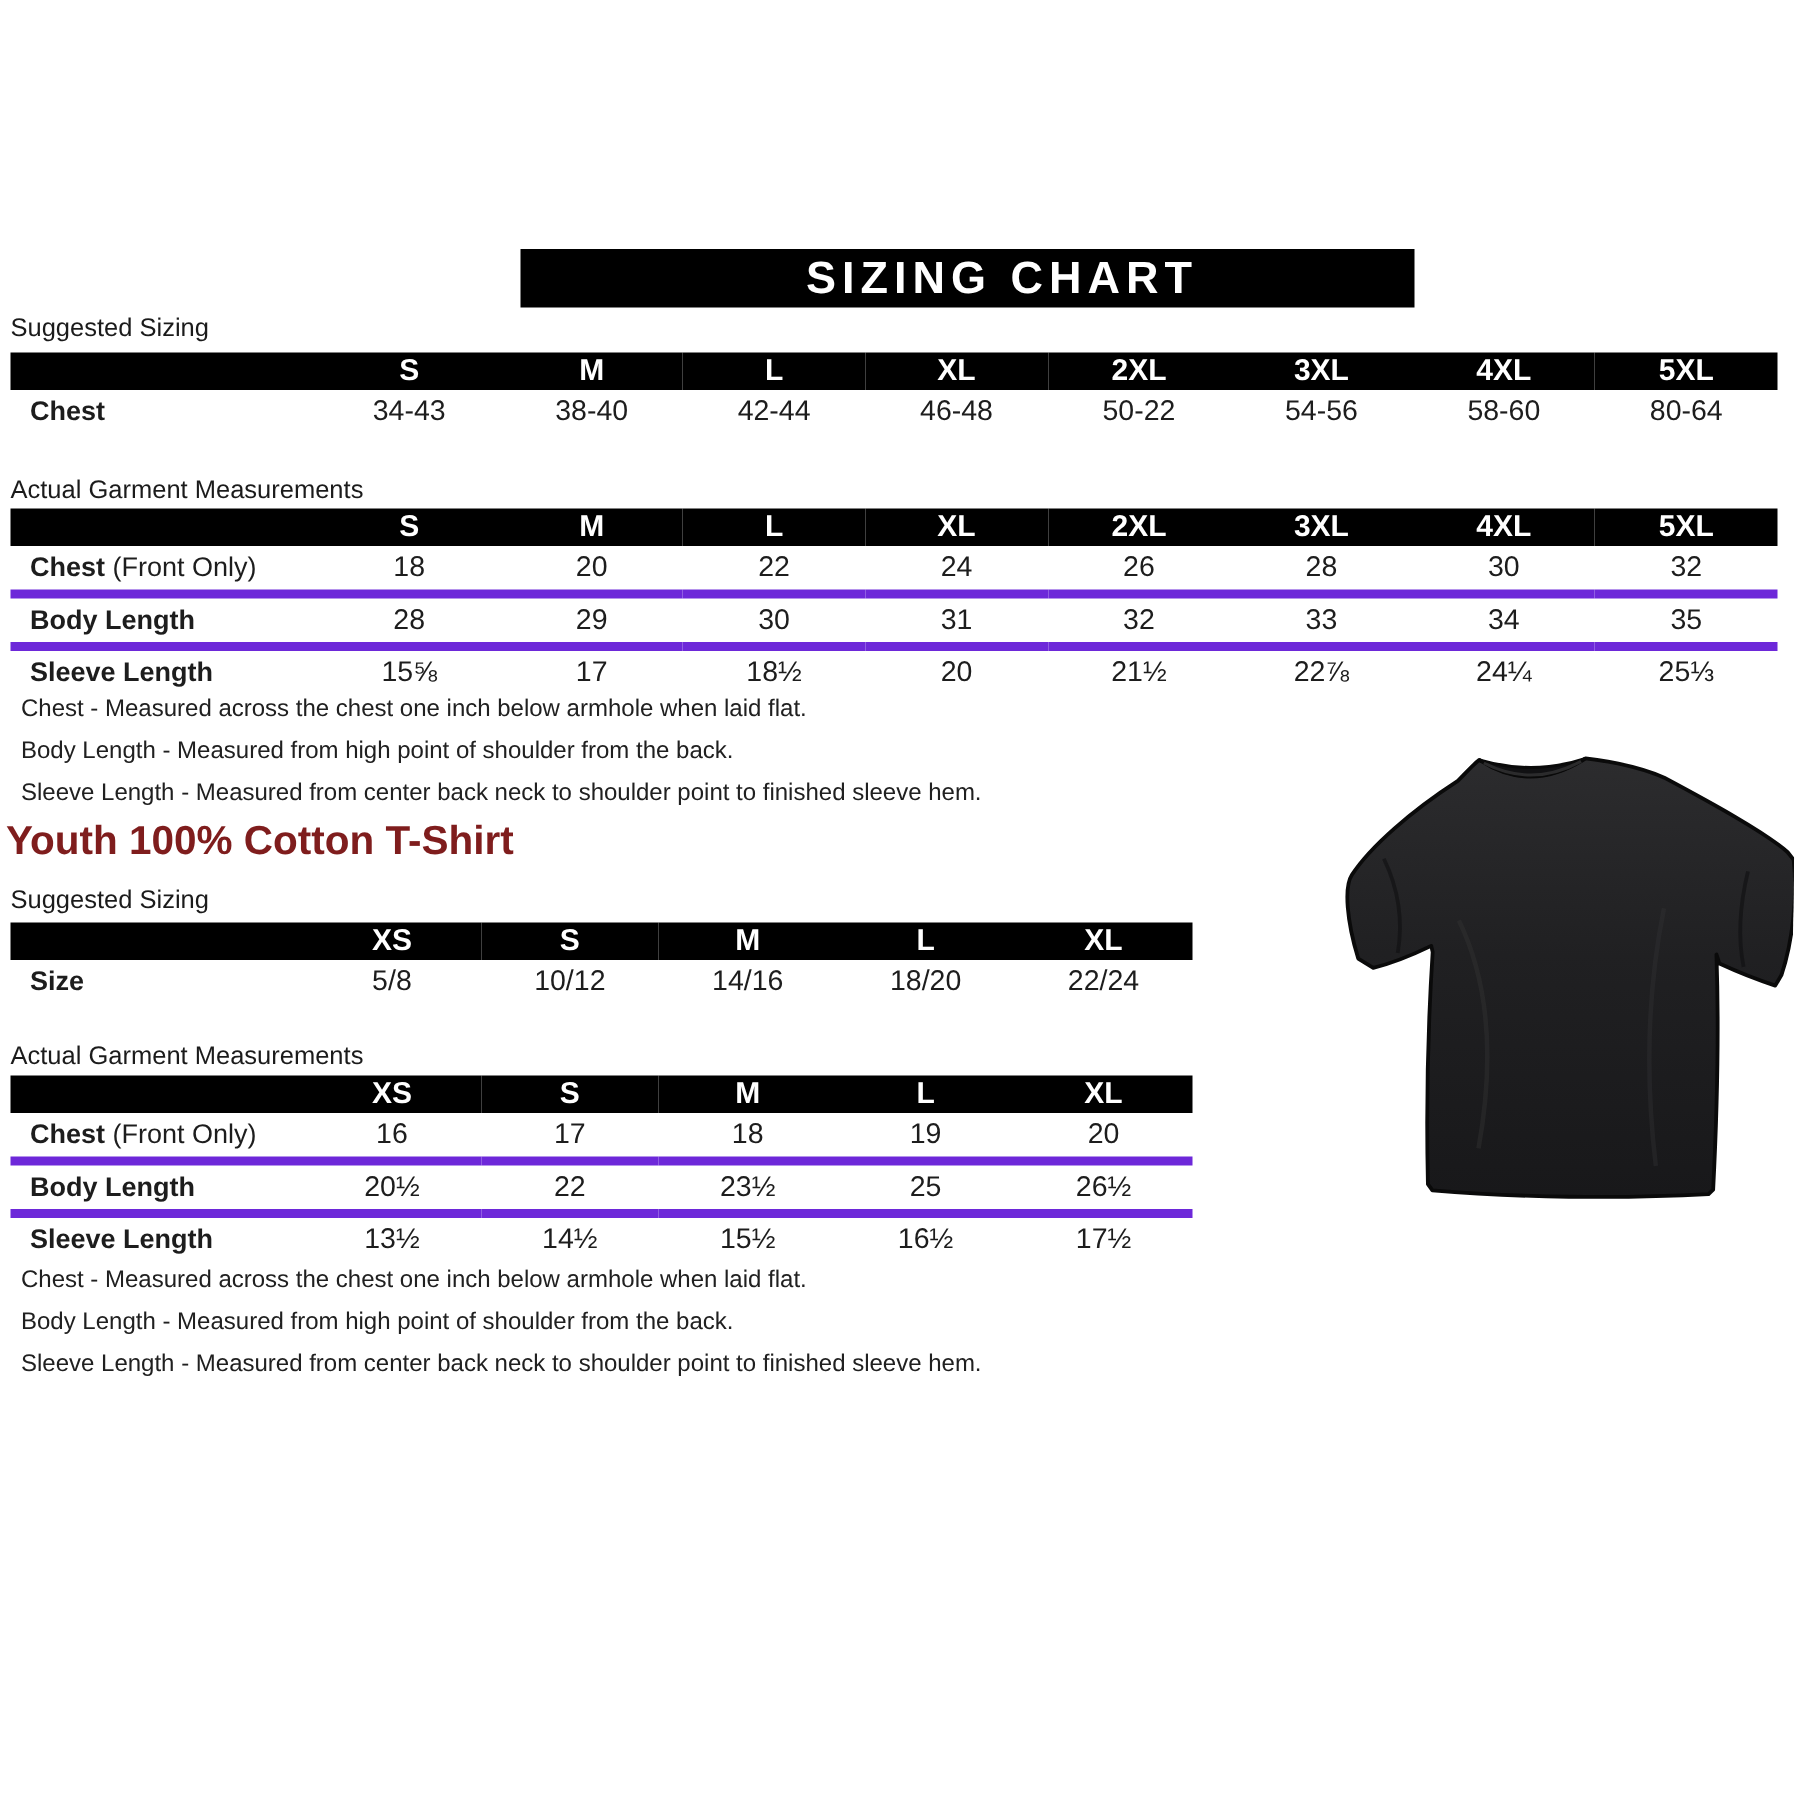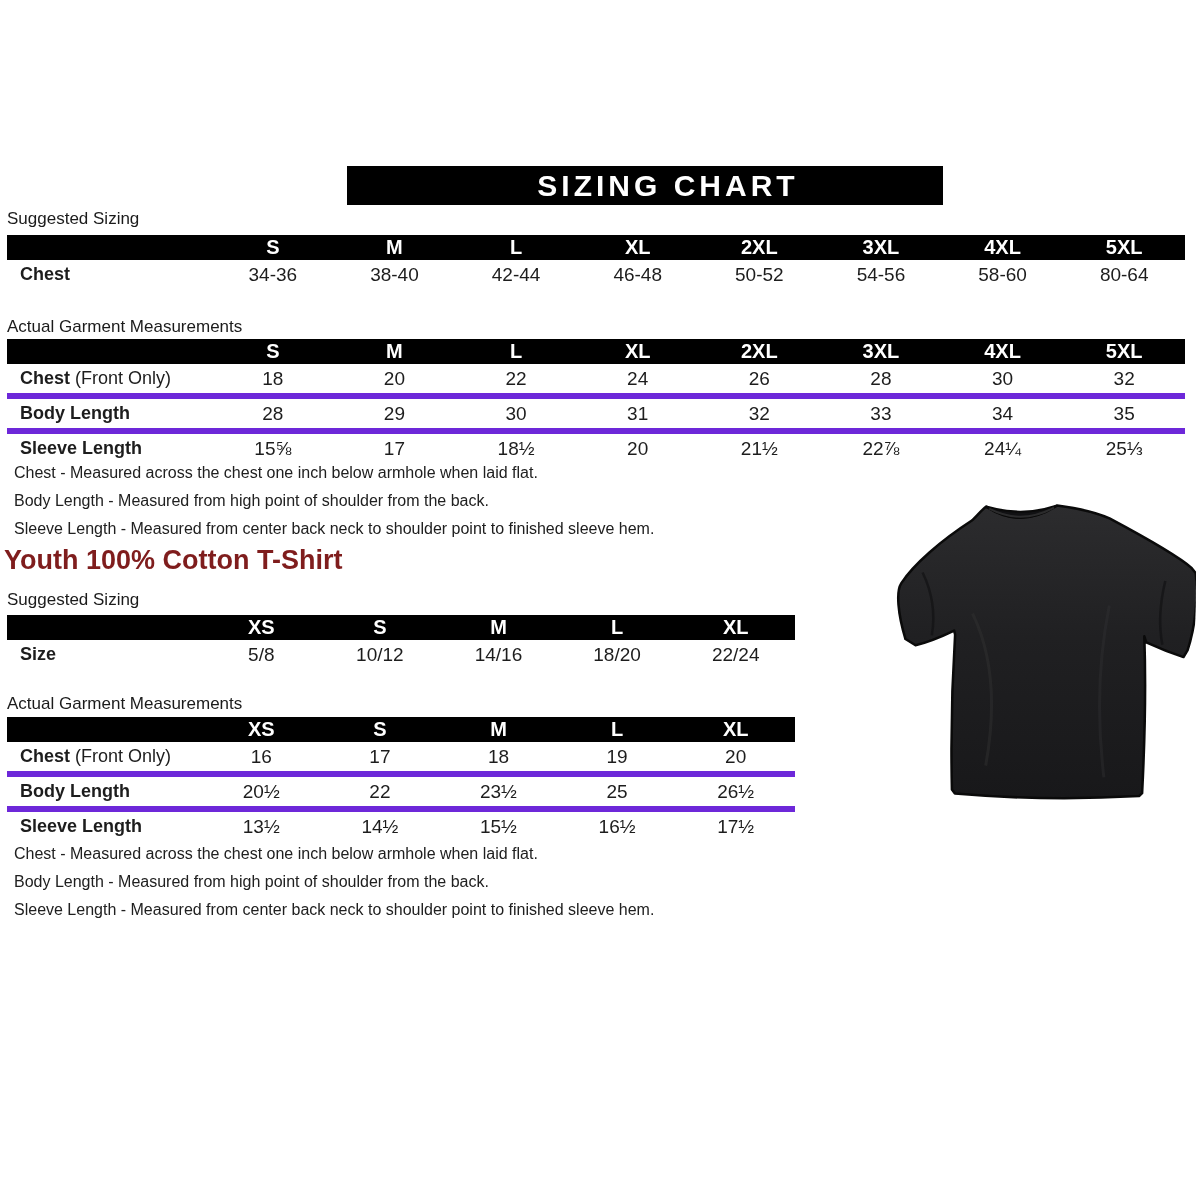--- a/index.html
+++ b/index.html
@@ -64,25 +64,25 @@
           <th>XL</th>
           <th>2XL</th>
           <th>3XL</th>
           <th>4XL</th>
           <th>5XL</th>
         </tr>
       </thead>
       <tbody>
         <tr>
           <td class="labelcol"><b>Chest</b></td>
-          <td>34-36</td>
+          <td>34-43</td>
           <td>38-40</td>
           <td>42-44</td>
           <td>46-48</td>
-          <td>50-52</td>
+          <td>50-22</td>
           <td>54-56</td>
           <td>58-60</td>
           <td>80-64</td>
         </tr>
       </tbody>
     </table>
 
   <div class="abs sec-label lbl-act1">Actual Garment Measurements</div>
 
   <table class="abs tbl-adult tbl2 rules">

